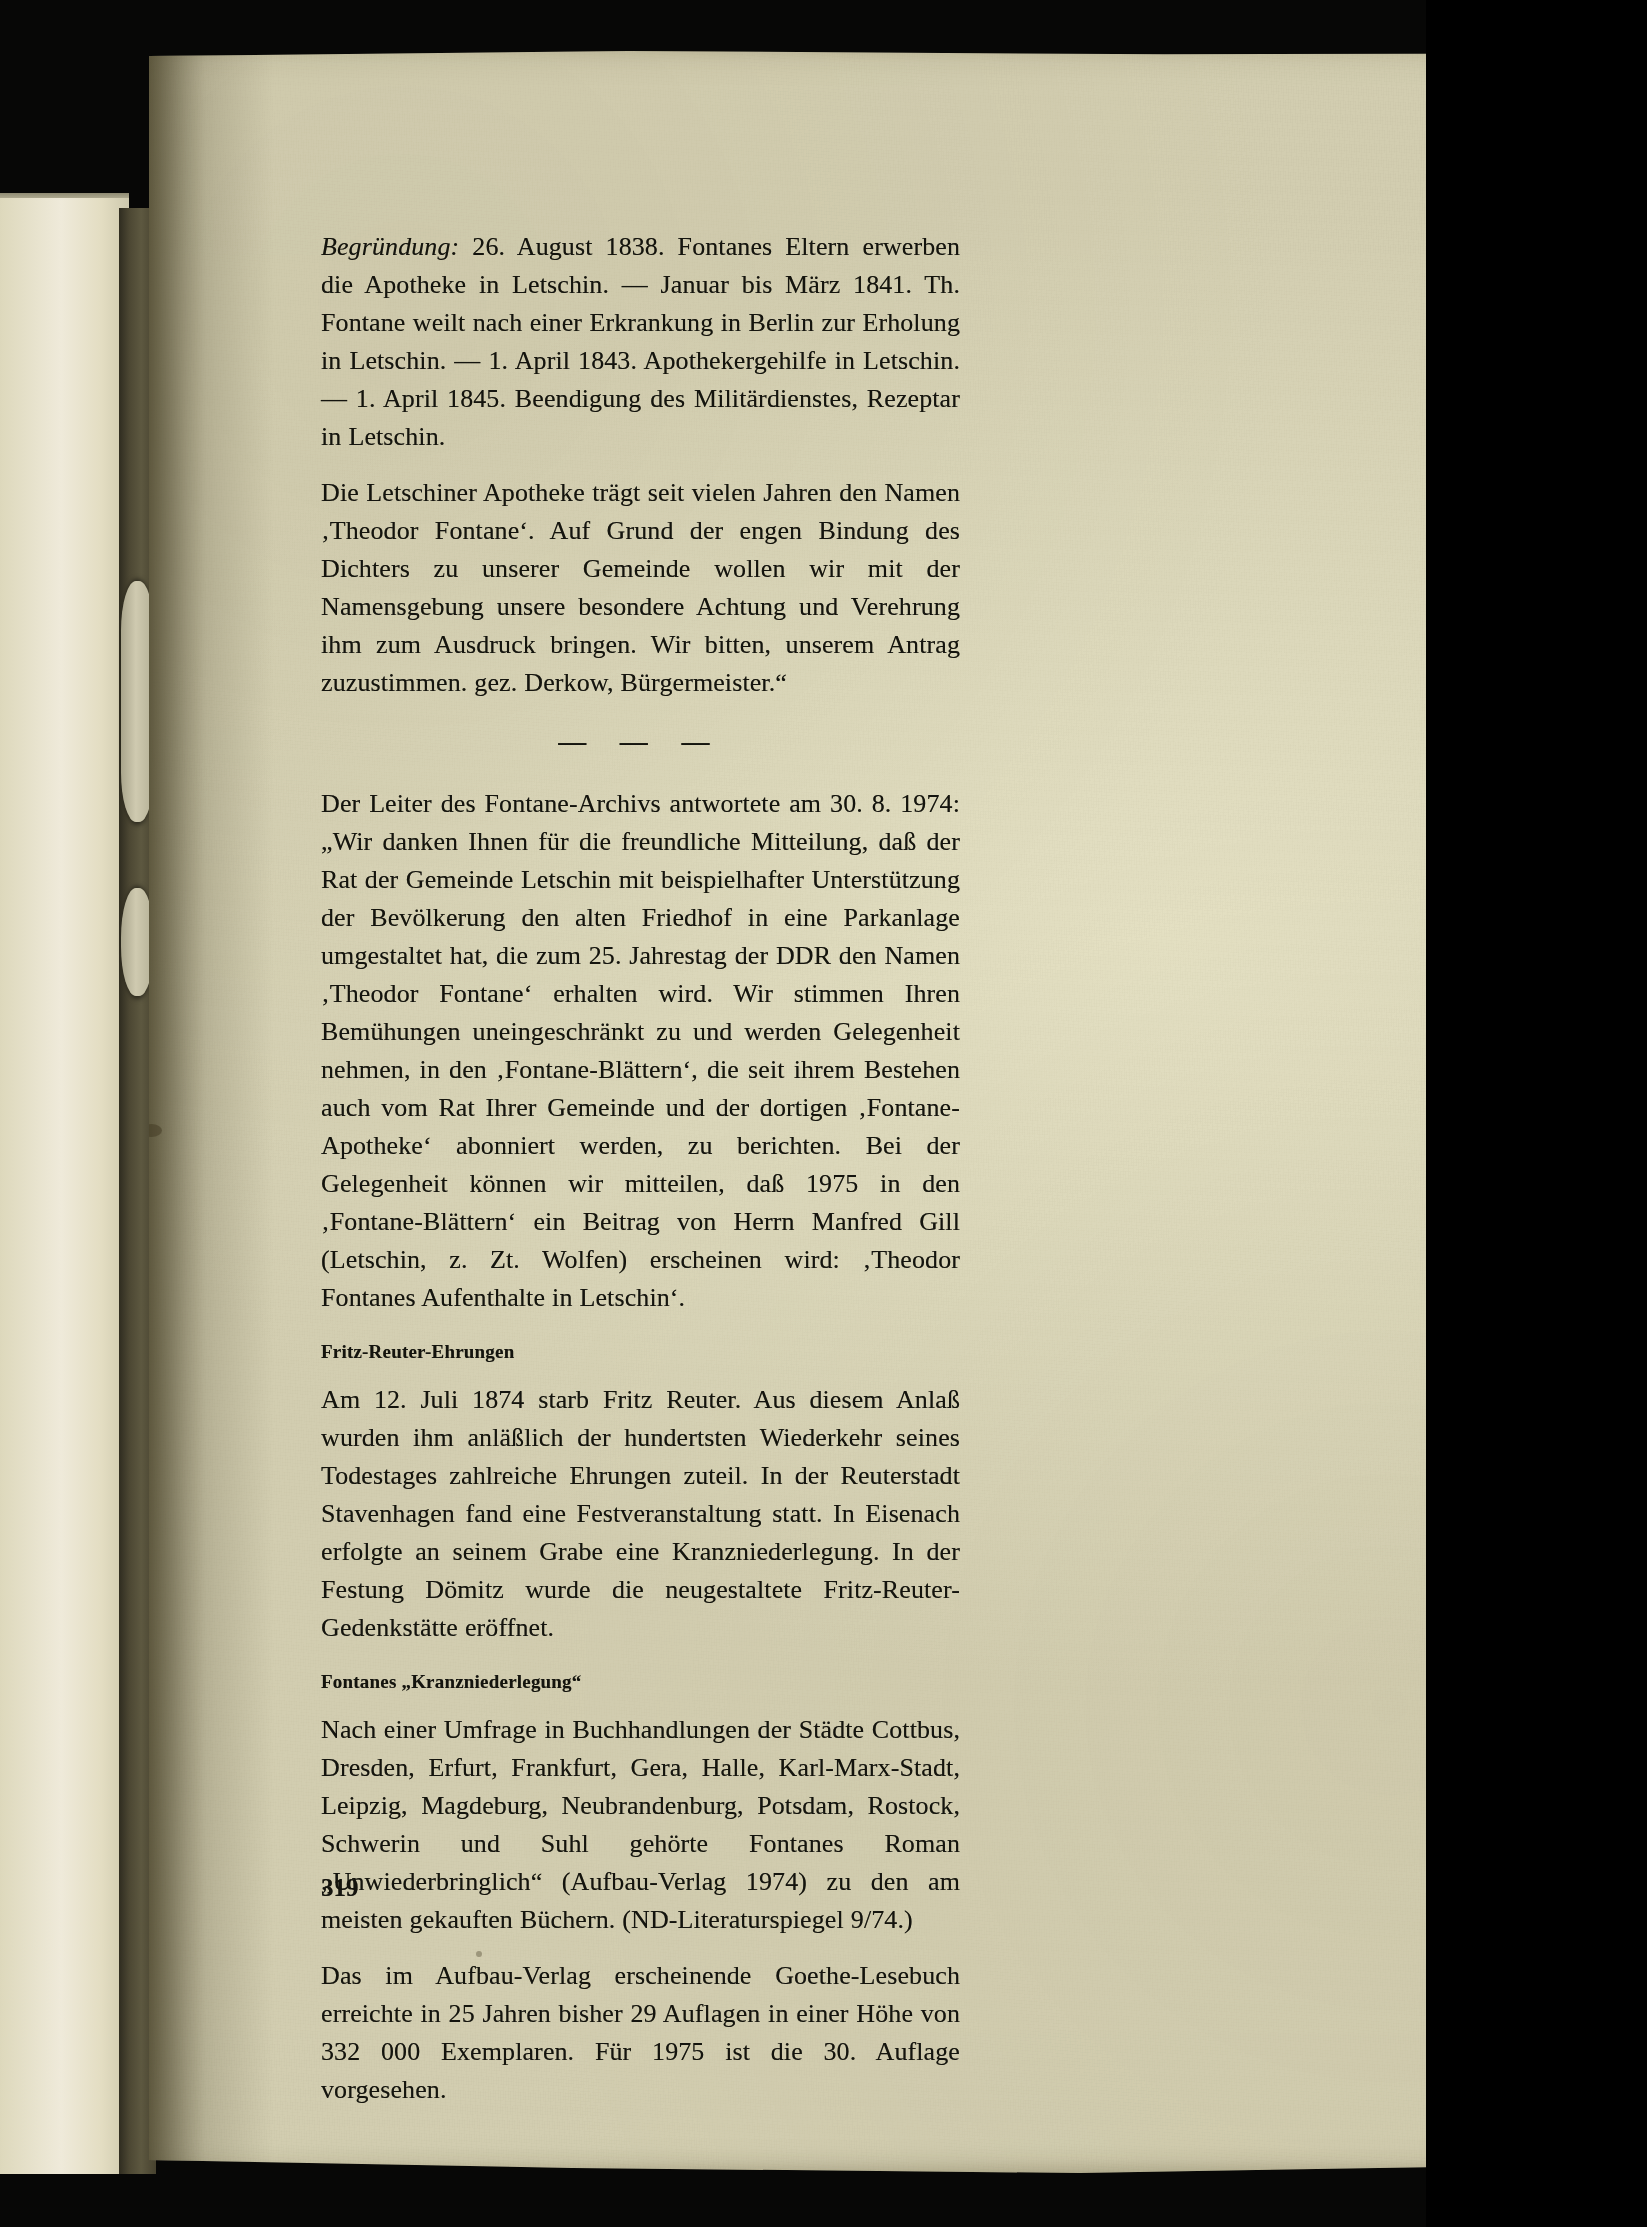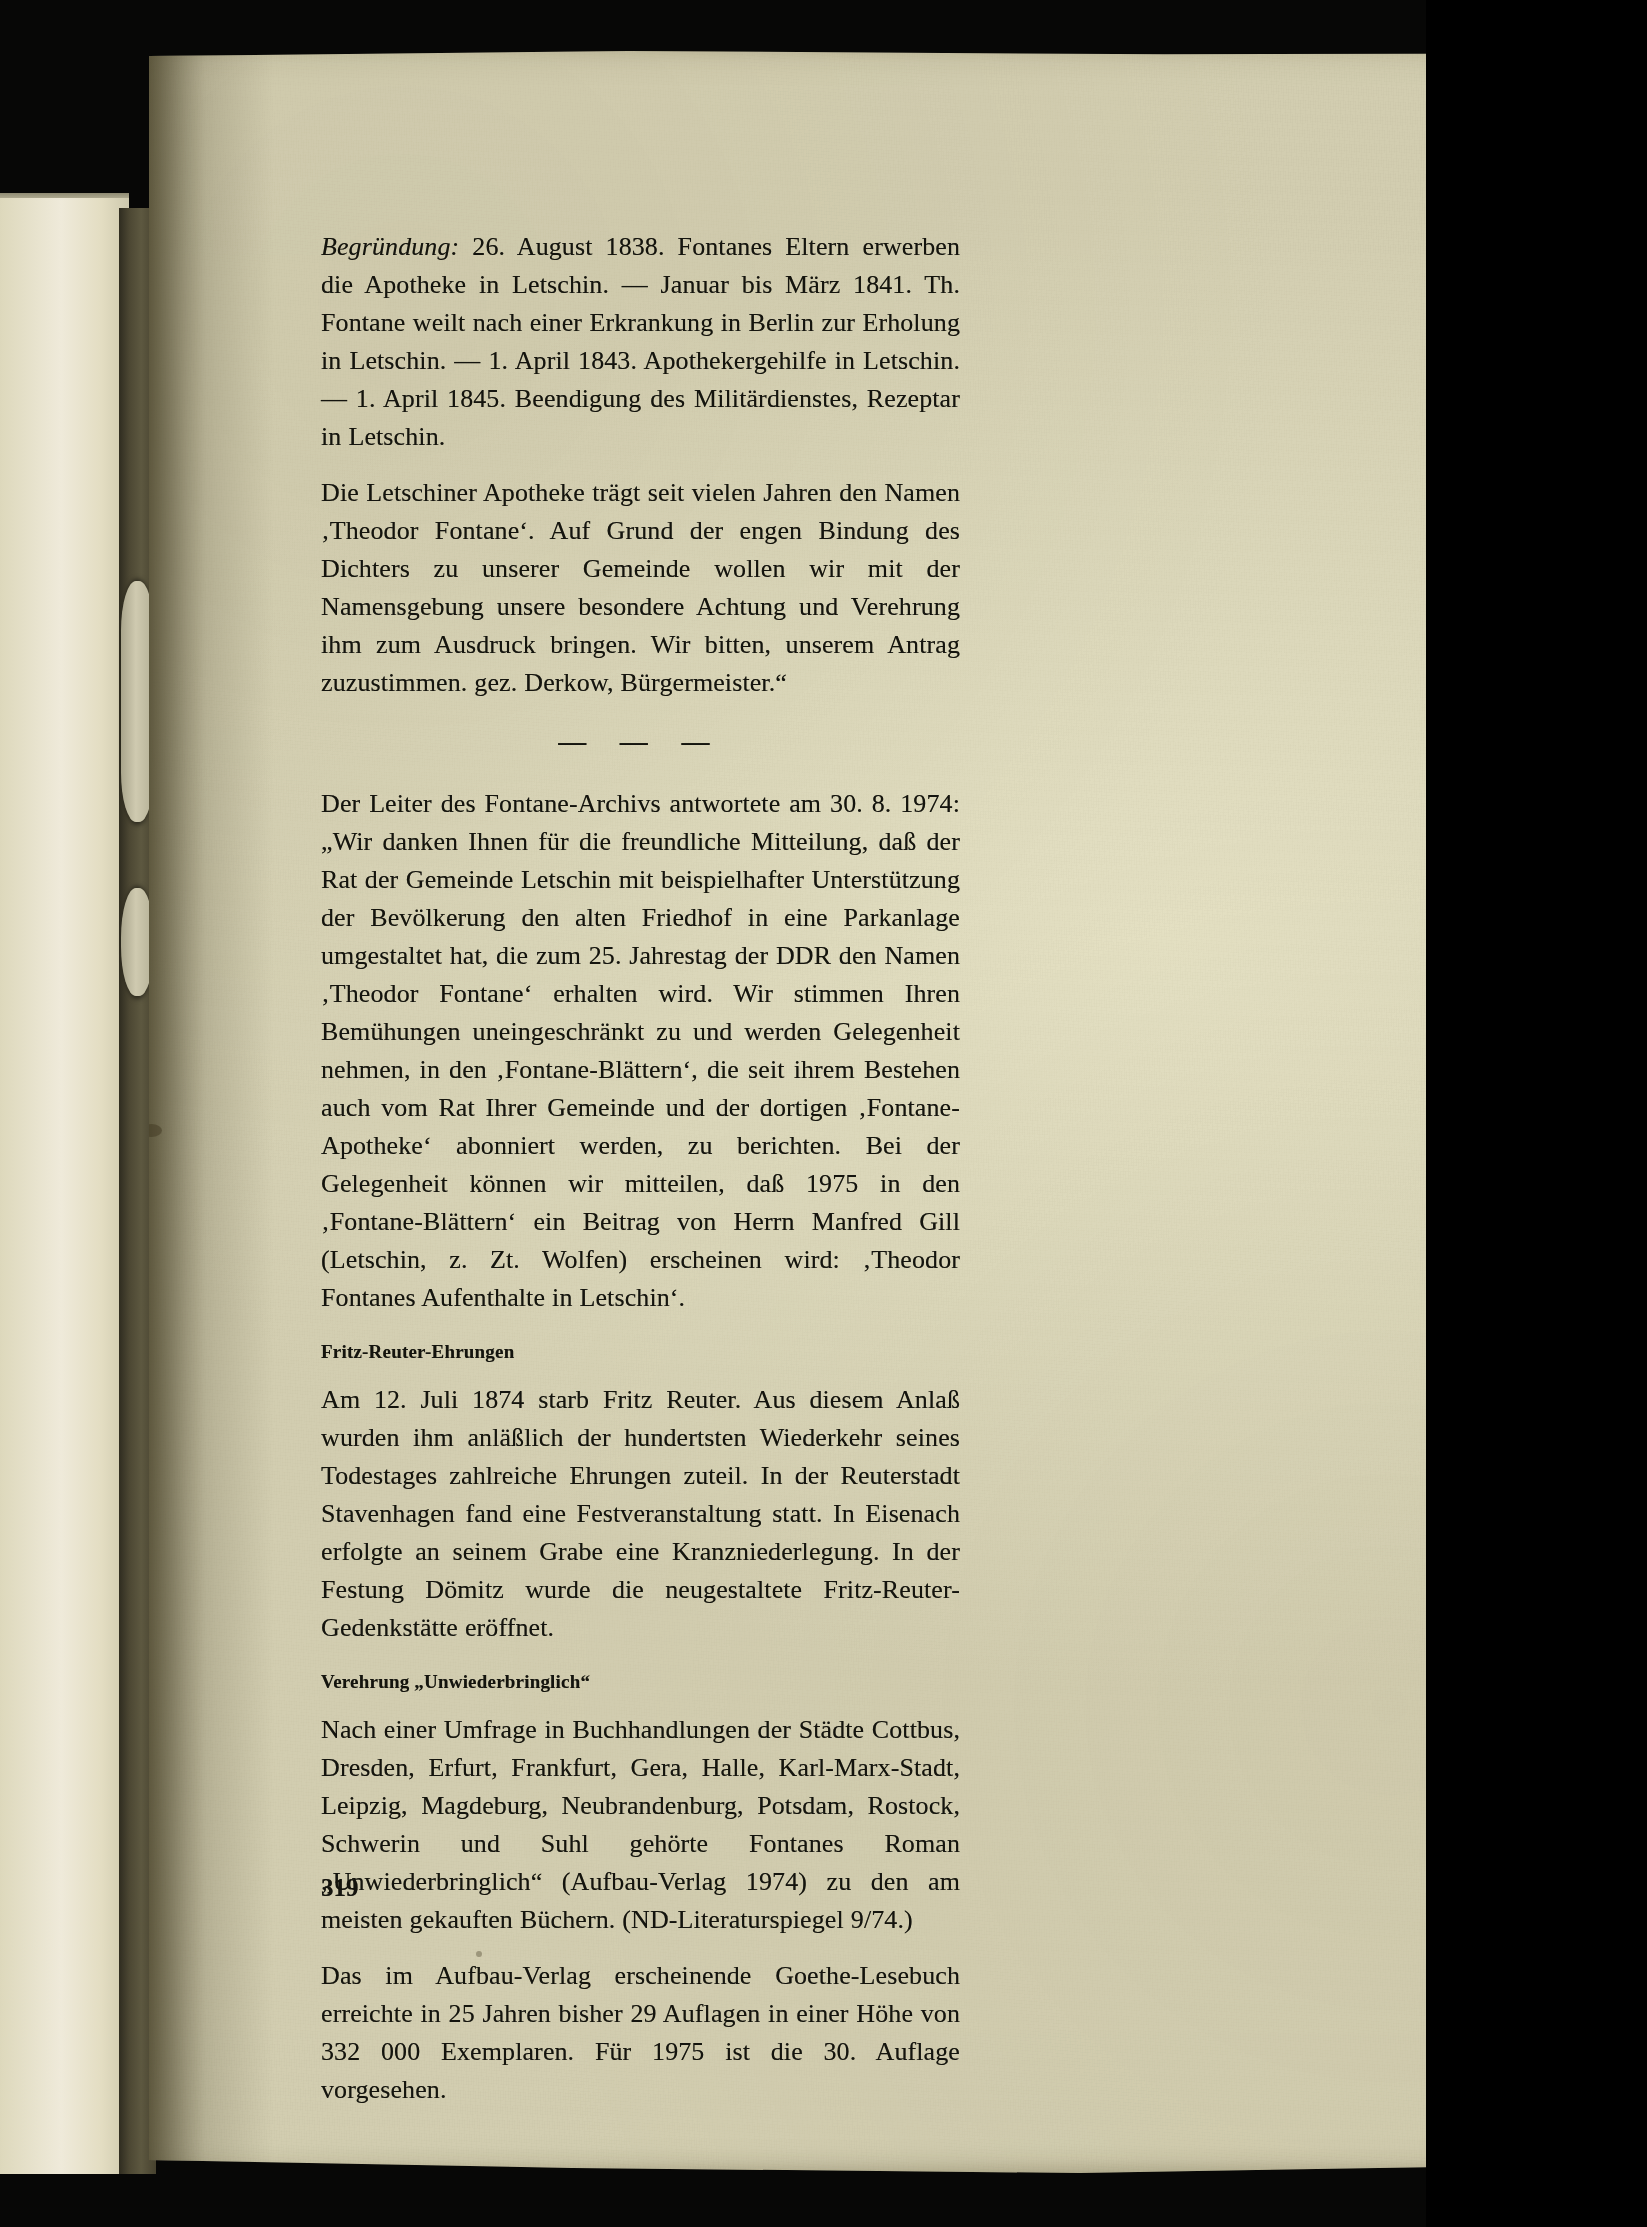--- a/index.html
+++ b/index.html
@@ -135,21 +135,21 @@
 
       <div class="sep">— — —</div>
 
       <p class="body">Der Leiter des Fontane-Archivs antwortete am 30. 8. 1974: „Wir danken Ihnen für die freundliche Mitteilung, daß der Rat der Gemeinde Letschin mit beispielhafter Unterstützung der Bevölkerung den alten Friedhof in eine Parkanlage umgestaltet hat, die zum 25. Jahrestag der DDR den Namen ‚Theodor Fontane‘ erhalten wird. Wir stimmen Ihren Bemühungen uneingeschränkt zu und werden Gelegenheit nehmen, in den ‚Fontane-Blättern‘, die seit ihrem Bestehen auch vom Rat Ihrer Gemeinde und der dortigen ‚Fontane-Apotheke‘ abonniert werden, zu berichten. Bei der Gelegenheit können wir mitteilen, daß 1975 in den ‚Fontane-Blättern‘ ein Beitrag von Herrn Manfred Gill (Letschin, z. Zt. Wolfen) erscheinen wird: ‚Theodor Fontanes Aufenthalte in Letschin‘.</p>
 
 
       <h3 class="head gap-before">Fritz-Reuter-Ehrungen</h3>
 
       <p class="body">Am 12. Juli 1874 starb Fritz Reuter. Aus diesem Anlaß wurden ihm anläßlich der hundertsten Wiederkehr seines Todestages zahlreiche Ehrungen zuteil. In der Reuterstadt Stavenhagen fand eine Festveranstaltung statt. In Eisenach erfolgte an seinem Grabe eine Kranzniederlegung. In der Festung Dömitz wurde die neugestaltete Fritz-Reuter-Gedenkstätte eröffnet.</p>
 
-      <h3 class="head gap-before-lg">Verehrung  „Unwiederbringlich“</h3>
+      <h3 class="head gap-before-lg">Fontanes  „Kranzniederlegung“</h3>
 
       <p class="body">Nach einer Umfrage in Buchhandlungen der Städte Cottbus, Dresden, Erfurt, Frankfurt, Gera, Halle, Karl-Marx-Stadt, Leipzig, Magdeburg, Neubrandenburg, Potsdam, Rostock, Schwerin und Suhl gehörte Fontanes Roman „Unwiederbringlich“ (Aufbau-Verlag 1974) zu den am meisten gekauften Büchern. (ND-Literaturspiegel 9/74.)</p>
 
 
       <p class="body">Das im Aufbau-Verlag erscheinende Goethe-Lesebuch erreichte in 25 Jahren bisher 29 Auflagen in einer Höhe von 332 000 Exemplaren. Für 1975 ist die 30. Auflage vorgesehen.</p>
 
     </div>
 
     <div class="folio">319</div>
   </div>

